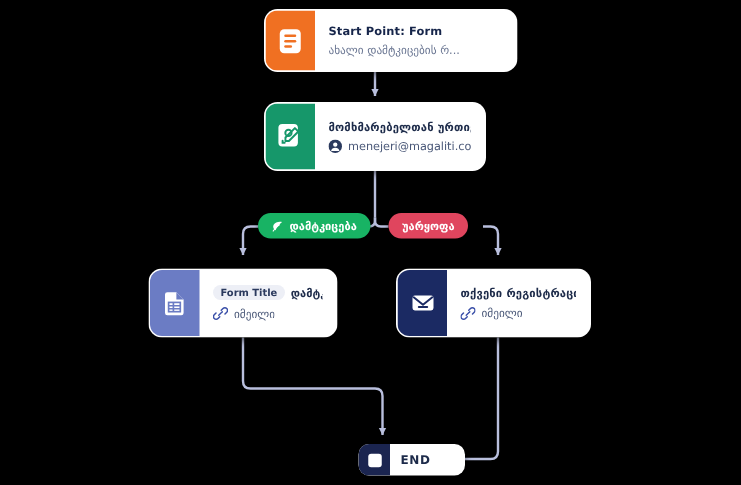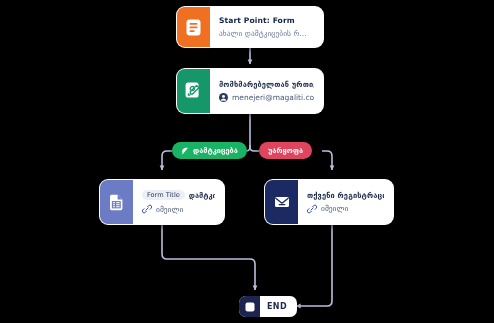--- a/index.html
+++ b/index.html
@@ -78,21 +78,21 @@
     gap: 4px;
     min-width: 0;
   }
   .ico-inline {
     flex: 0 0 auto;
     display: flex;
     align-items: center;
   }
 
   
-  #node-start { left: 176px; top: 6px; width: 148px; height: 42px; }
+  #node-start { left: 176px; top: 6px; width: 169px; height: 42px; }
   #node-start .node-icon { background: #f07022; }
   #node-start .node-title { color: #16254a; font-size: 7.6px; }
   #node-start .node-sub { color: #6b7793; }
 
   
   #node-approval { left: 176px; top: 68px; width: 148px; height: 46px; }
   #node-approval .node-icon { background: #16976a; }
 
   
   #node-approved { left: 99px; top: 179px; width: 126px; height: 46px; }
@@ -106,21 +106,21 @@
     display: flex;
     align-items: center;
     gap: 4px;
     min-width: 0;
   }
   .field-chip {
     background: #edeff6;
     border-radius: 7px;
     padding: 1px 5px;
     font-size: 6.6px;
-    font-weight: normal;
+    font-weight: bold;
     color: #2b3a5e;
     white-space: nowrap;
     flex: 0 0 auto;
   }
   .chip-val {
     font-size: 7.4px;
     font-weight: bold;
     color: #1d2b4a;
     white-space: nowrap;
     overflow: hidden;
@@ -148,21 +148,21 @@
   #node-end {
     position: absolute;
     left: 239px;
     top: 296px;
     display: flex;
     align-items: center;
     background: #ffffff;
     border-radius: 7px;
     box-shadow: 0 2px 5px rgba(0,0,0,0.55);
     height: 21px;
-    padding-right: 10px;
+    padding-right: 23px;
     overflow: hidden;
   }
   #node-end .end-icon {
     width: 21px;
     height: 21px;
     background: #1b2550;
     display: flex;
     align-items: center;
     justify-content: center;
     flex: 0 0 21px;

